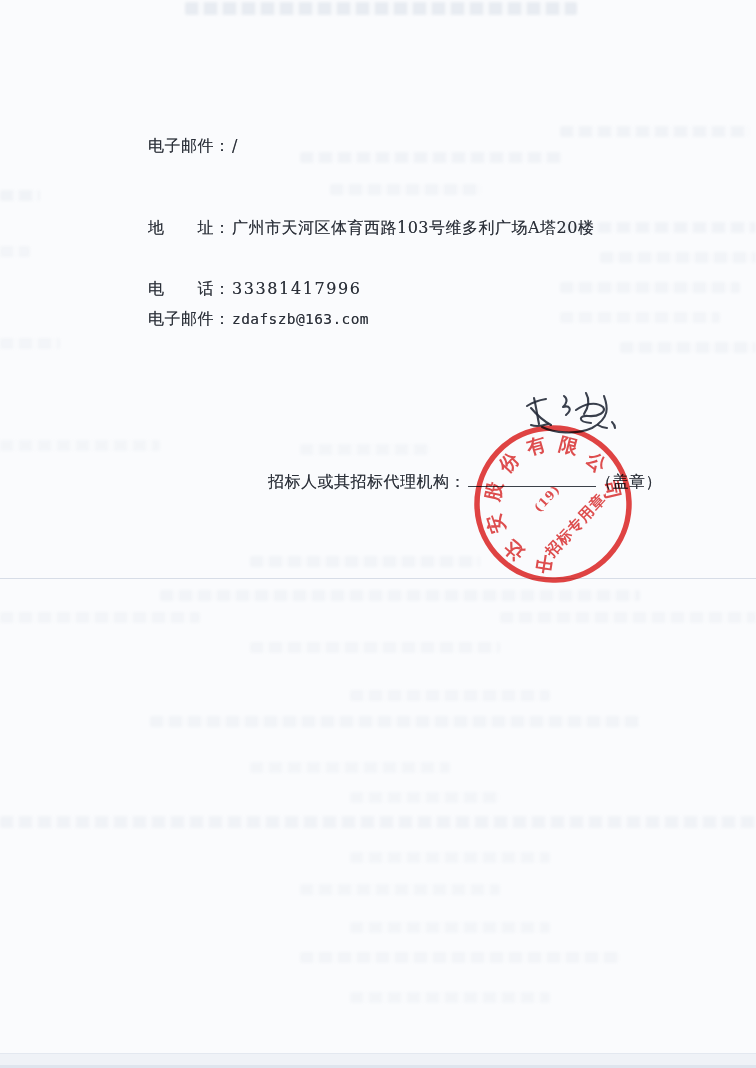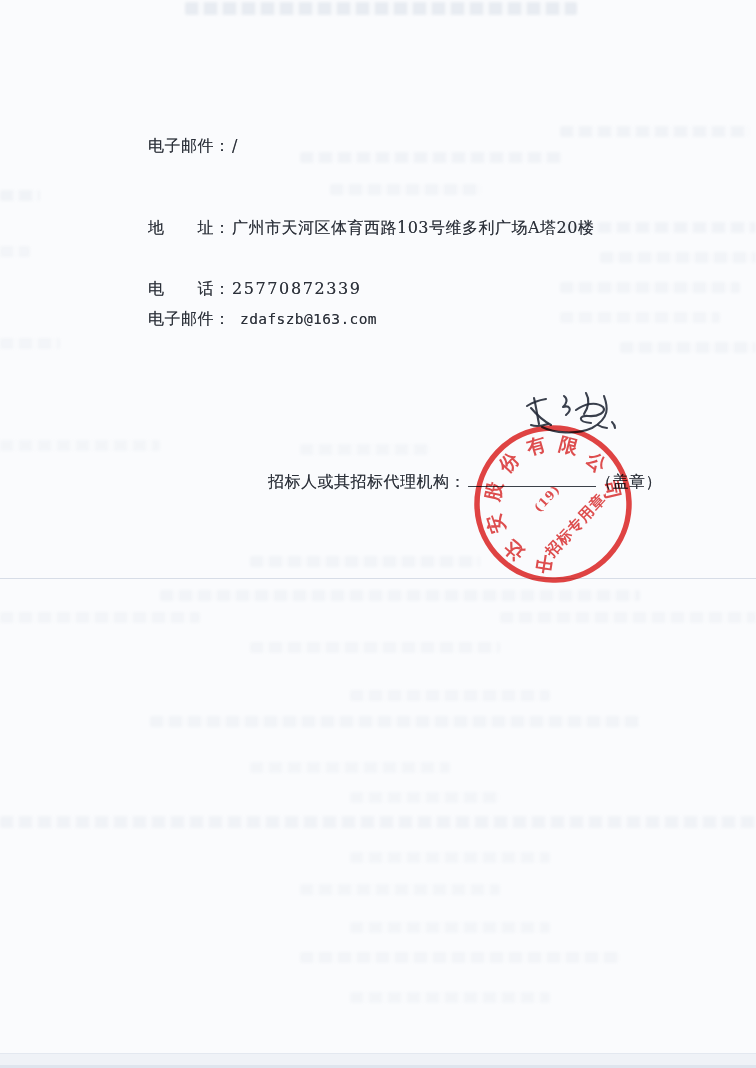--- a/index.html
+++ b/index.html
@@ -16,21 +16,21 @@
   .row{
     position:absolute;
     font-size:16px;
     color:#2b3039;
     letter-spacing:0.5px;
     white-space:nowrap;
     text-shadow:0 0 0.6px rgba(43,48,57,0.55);
   }
   .lbl{display:inline-block;width:84px;}
   .val{display:inline;}
-  .mono{font-family:"DejaVu Sans Mono","Liberation Mono",monospace;font-size:14.5px;letter-spacing:0.4px;margin-left:8px;}
+  .mono{font-family:"DejaVu Sans Mono","Liberation Mono",monospace;font-size:14.5px;letter-spacing:0.4px;}
   .digits{letter-spacing:1.6px;}
 
   .uline{
     display:inline-block;
     border-bottom:1.6px solid #3a4049;
     height:14px;
     vertical-align:baseline;
   }
   .uline.sig{width:80px;margin-left:2px;}
   .uline.seal{width:128px;margin-left:2px;}
@@ -124,21 +124,21 @@
     <span class="lbl">电子邮件：</span><span class="val">/</span>
   </div>
 
 
   <div class="row" style="left:148px;top:218px">
     <span class="lbl">地　　址：</span><span class="val">广州市天河区体育西路103号维多利广场A塔20楼</span>
   </div>
 
 
   <div class="row" style="left:148px;top:279px">
-    <span class="lbl">电　　话：</span><span class="val digits">25770872339</span>
+    <span class="lbl">电　　话：</span><span class="val digits">33381417996</span>
   </div>
 
   <div class="row" style="left:148px;top:309px">
     <span class="lbl">电子邮件：</span><span class="val mono">zdafszb@163.com</span>
   </div>
 
 
   <div class="row" style="left:268px;top:472px">
     <span>招标人或其招标代理机构：</span><span class="uline seal"></span><span>（盖章）</span>
   </div>

